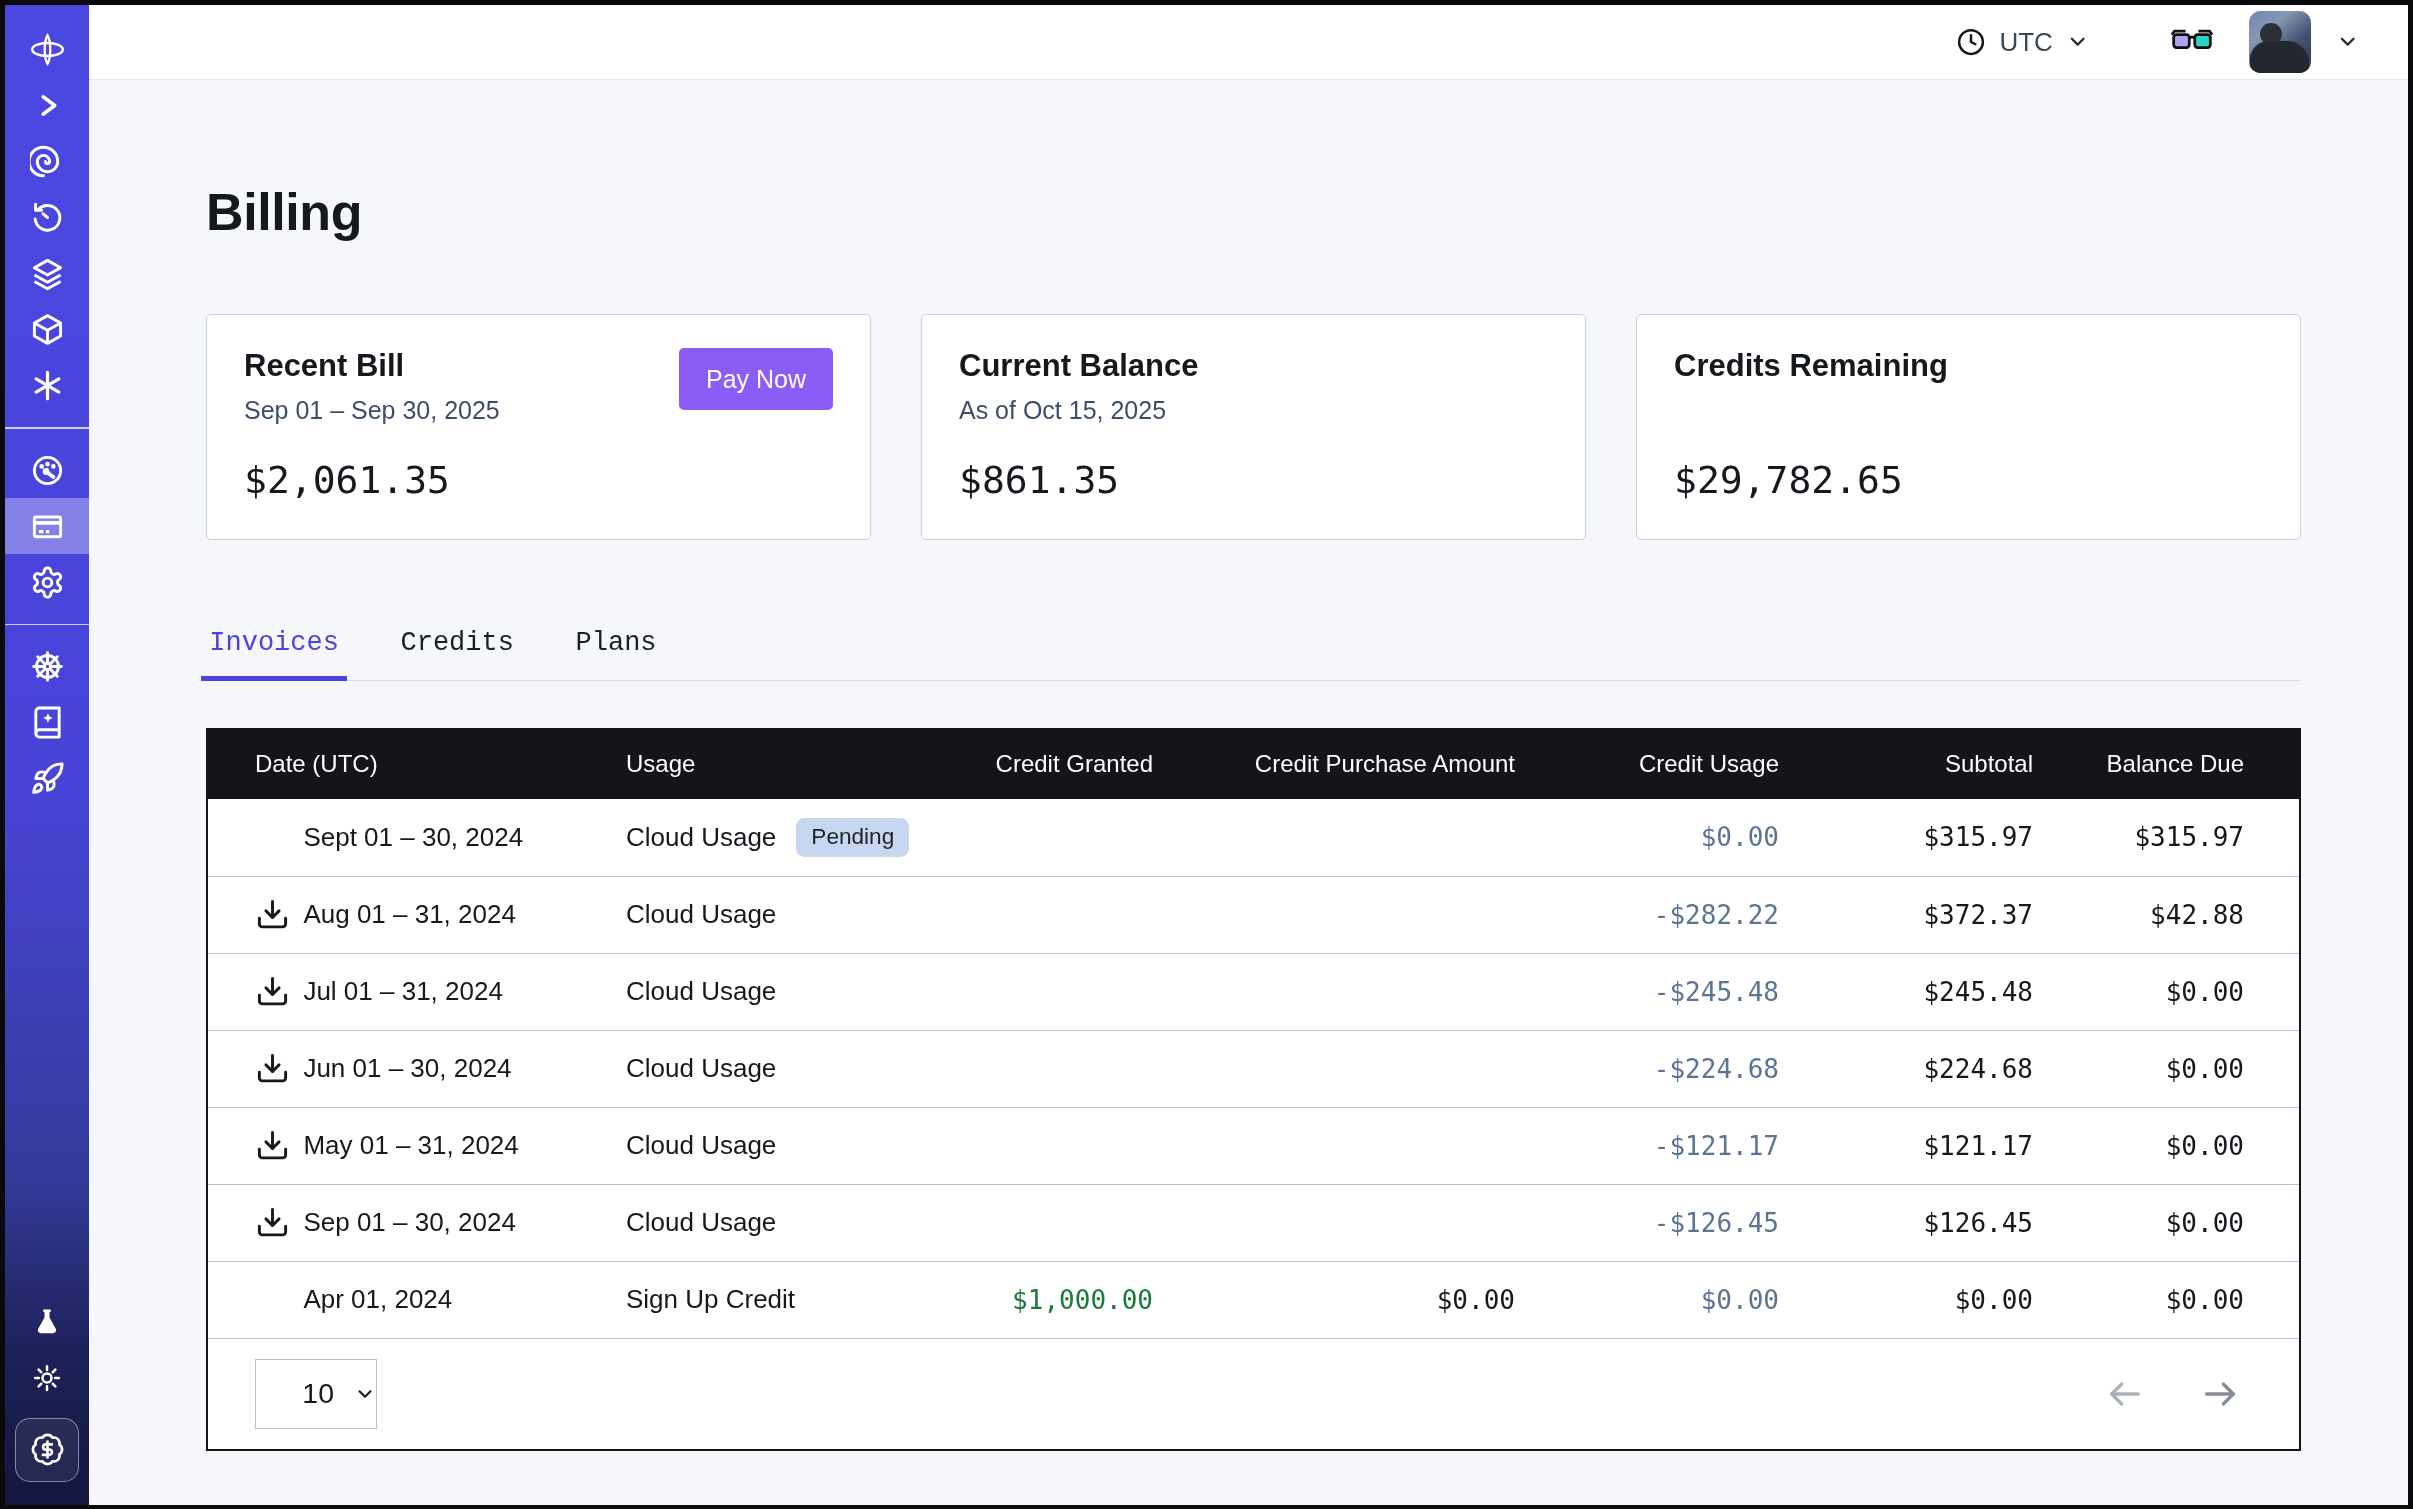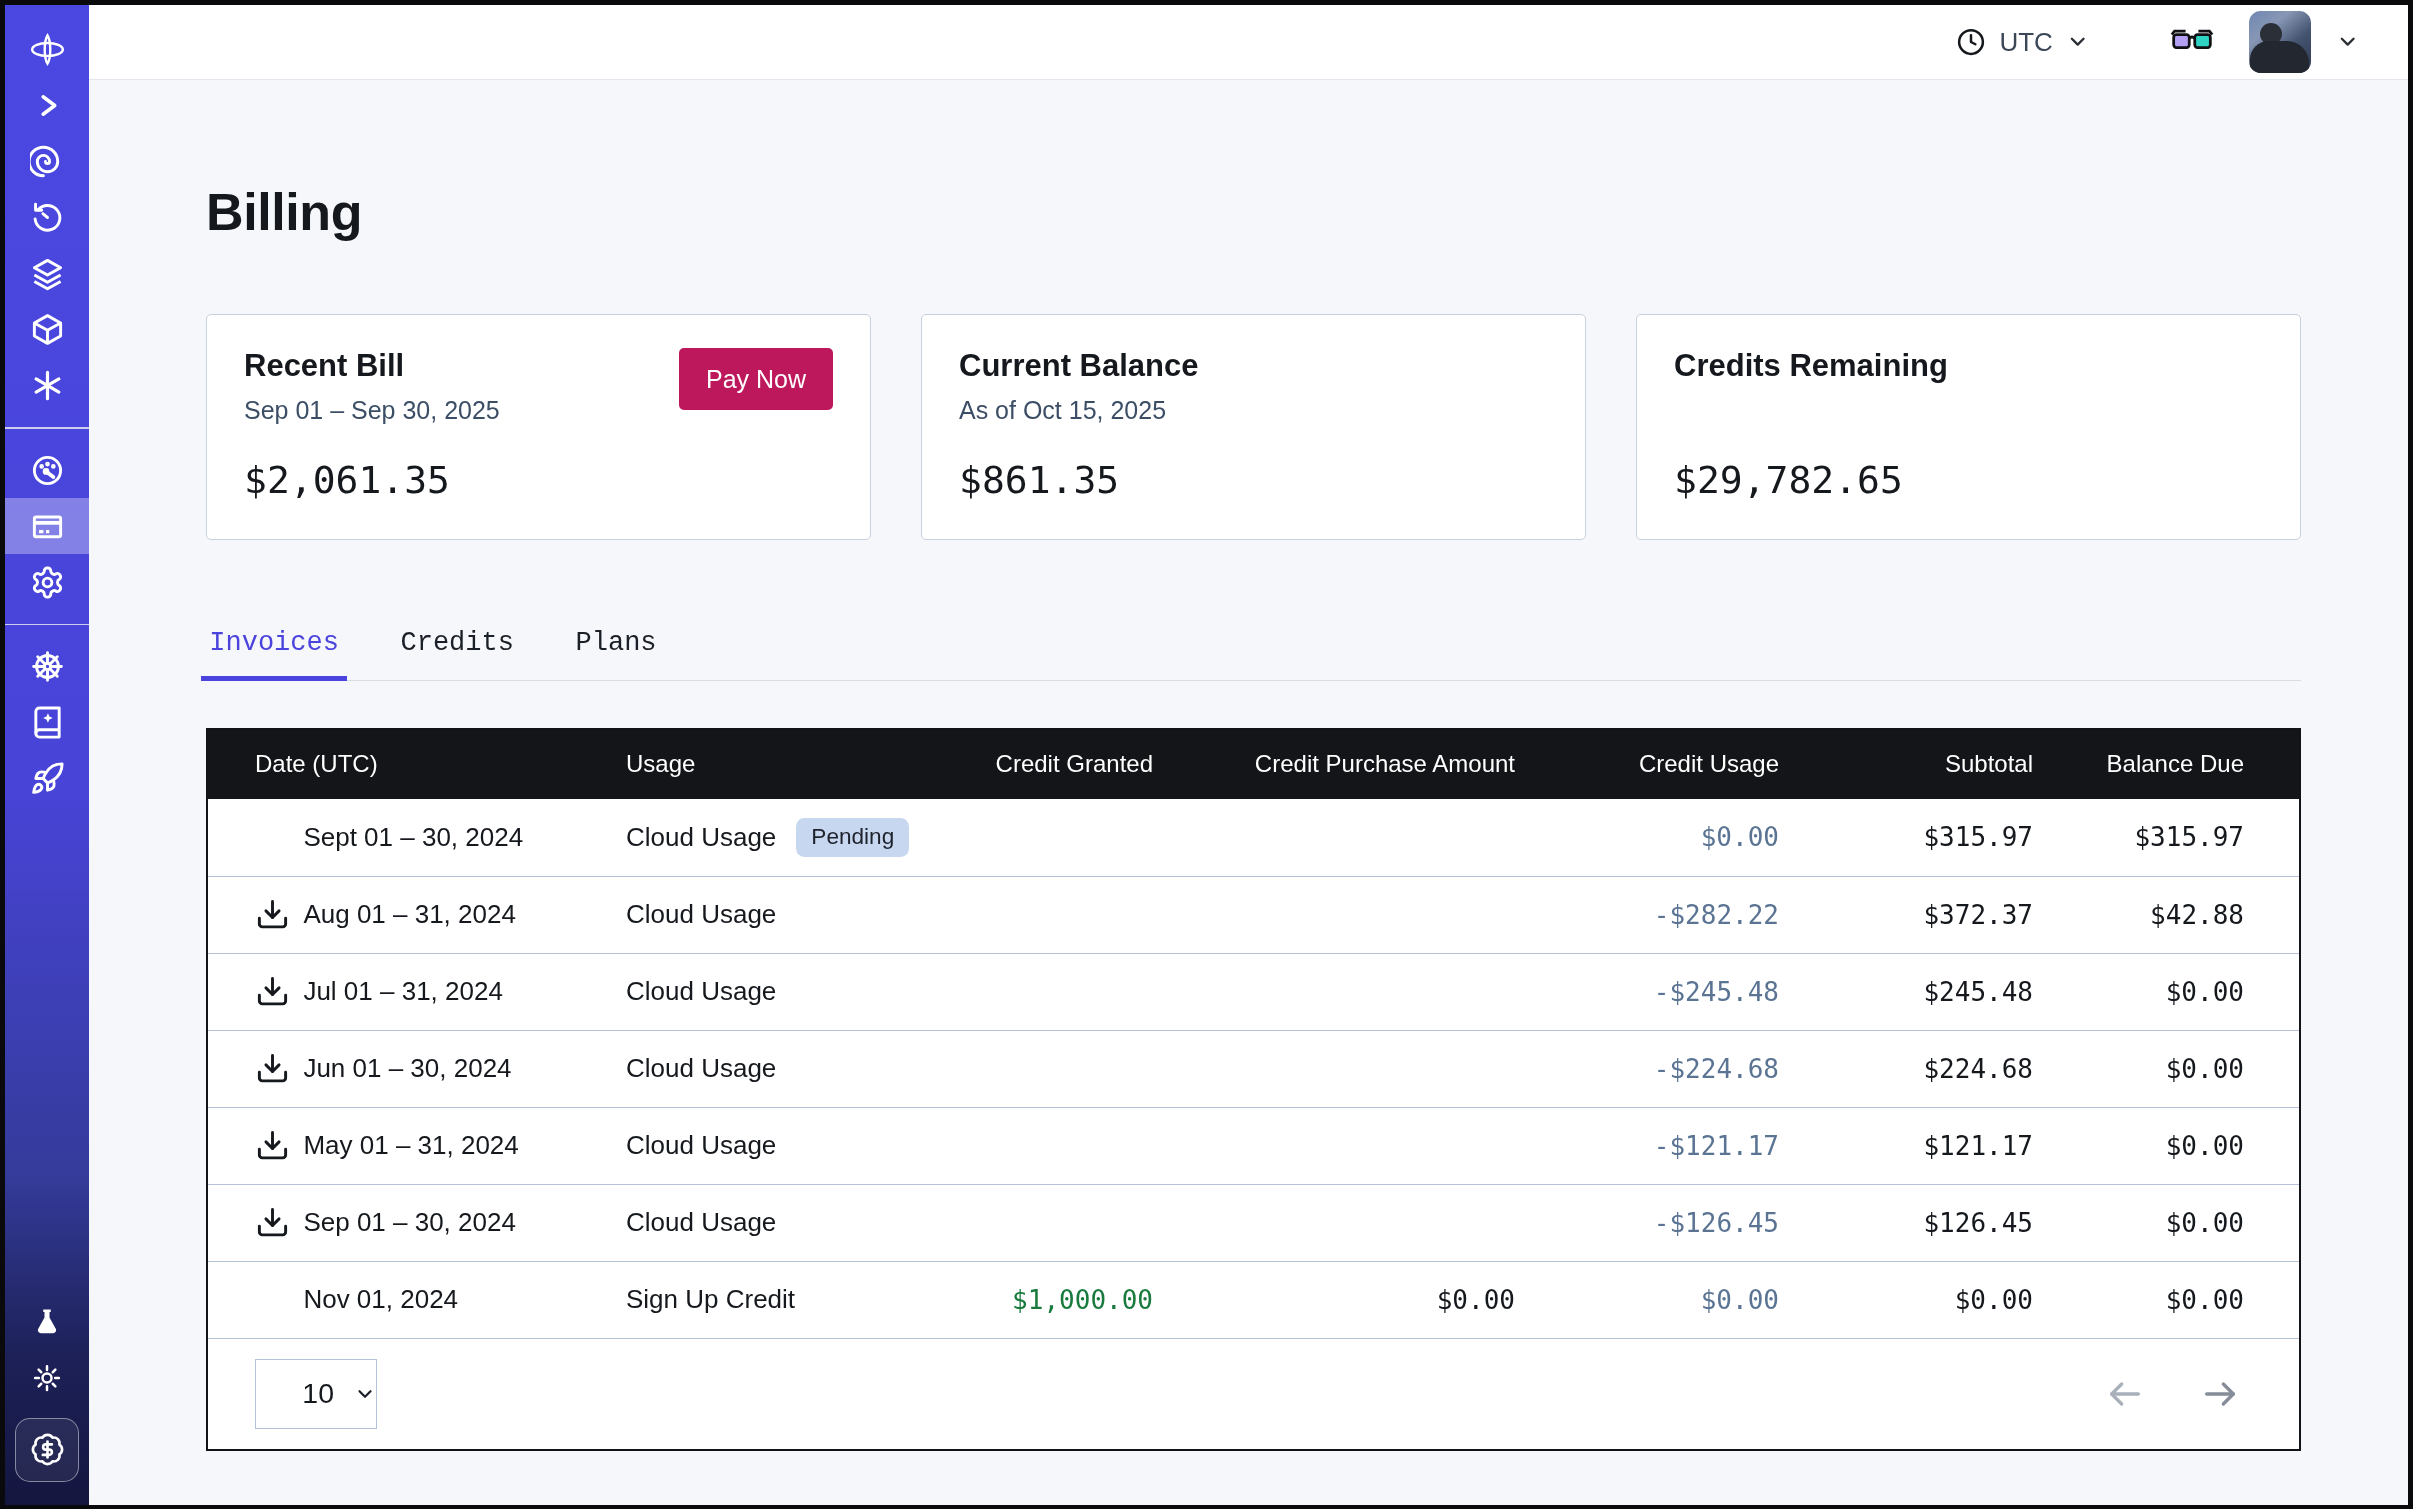--- a/index.html
+++ b/index.html
@@ -37,21 +37,21 @@
   .avatar::after { content:""; position:absolute; left:1.7px; top:30px; width:59px; height:37px; border-radius:18.4px 22px 0 0; background:#23272f; }
   .content { padding:0 107px 0 117px; flex:1; }
 
   h1.page-title { margin-top:102px; font-size:52px; font-weight:700; letter-spacing:-0.4px; color:#15181d; }
 
   .cards { display:flex; gap:50px; margin-top:72px; }
   .card { flex:1; background:#fff; border:1.7px solid #c7d1e0; border-radius:5px; padding:33px 37px 37px; position:relative; }
   .card-title { font-size:31px; font-weight:700; color:#15181d; }
   .card-sub { font-size:25px; color:#3c4e66; margin-top:11.7px; min-height:32px; }
   .card-amount { font-family:"DejaVu Sans Mono", monospace; font-size:38px; margin-top:30px; color:#15181d; }
-  .paynow { position:absolute; top:33px; right:37px; background:#be185d; color:#fff; font-size:25px;
+  .paynow { position:absolute; top:33px; right:37px; background:#8b5cf6; color:#fff; font-size:25px;
     padding:16.7px 27px; border:none; border-radius:5px; cursor:pointer; font-family:inherit; }
 
   .tabs { display:flex; gap:55px; margin-top:88px; border-bottom:1.7px solid #d8dce3;font-family:Liberation Mono, monospace; }
   .tab { font-size:27px; color:#1b2028; padding:0 3.3px 22px; position:relative; cursor:pointer; }
   .tab.active { color:#4a43dd; }
   .tab.active::after { content:""; position:absolute; left:-5px; right:-5px; bottom:-1.7px; height:5px; background:#4a43dd; }
 
   .table-wrap { margin-top:47px; border:2.5px solid #111318; background:#fff; }
   .grid-row { display:grid; grid-template-columns:418px 318px 209px 362px 264px 254px 1fr; padding-right:55px; align-items:center; }
   .thead { background:#131518; color:#fff; height:69px; font-size:24px; font-weight:400; }
@@ -388,21 +388,21 @@
     <div class="cell num granted"></div>
     <div class="cell num purchase"></div>
     <div class="cell num usage">-$126.45</div>
     <div class="cell num subtotal">$126.45</div>
     <div class="cell num due">$0.00</div>
   </div>
 
   <div class="grid-row trow">
     <div class="cell cell-date">
       <span class="dl-slot"></span>
-      <span class="date-text">Nov 01, 2024</span>
+      <span class="date-text">Apr 01, 2024</span>
     </div>
     <div class="cell cell-type">
       <span class="type-text">Sign Up Credit</span>
 
     </div>
     <div class="cell num granted granted-pos">$1,000.00</div>
     <div class="cell num purchase">$0.00</div>
     <div class="cell num usage">$0.00</div>
     <div class="cell num subtotal">$0.00</div>
     <div class="cell num due">$0.00</div>

